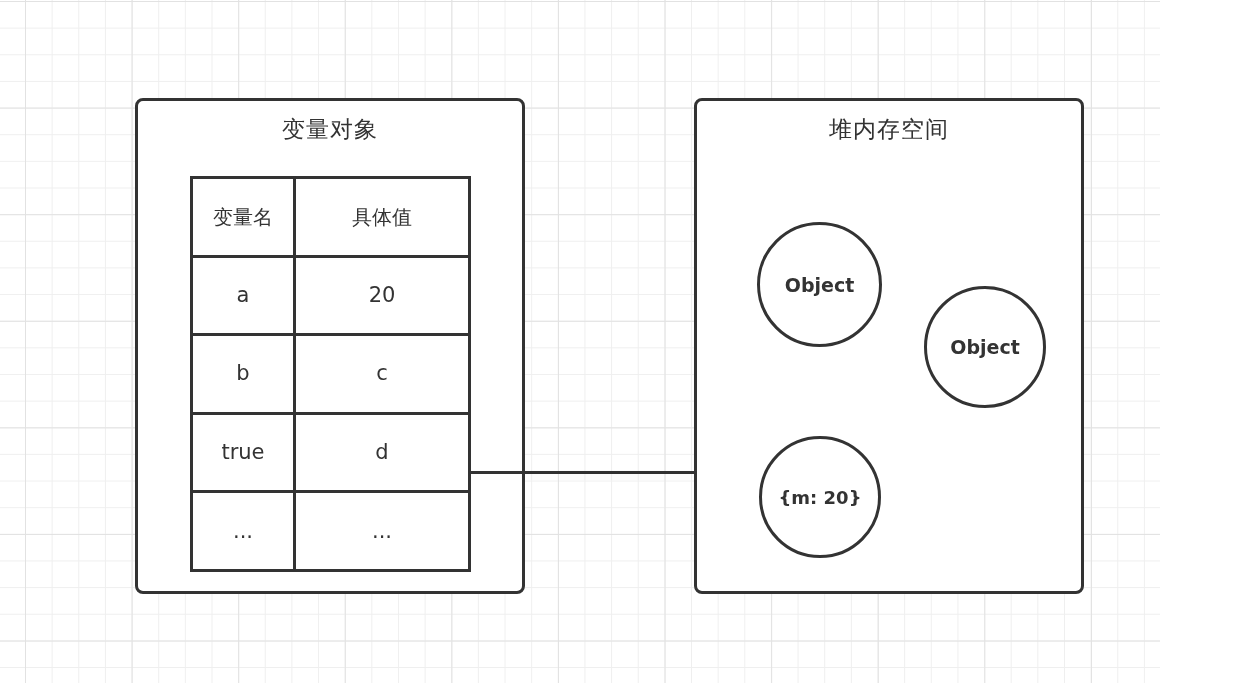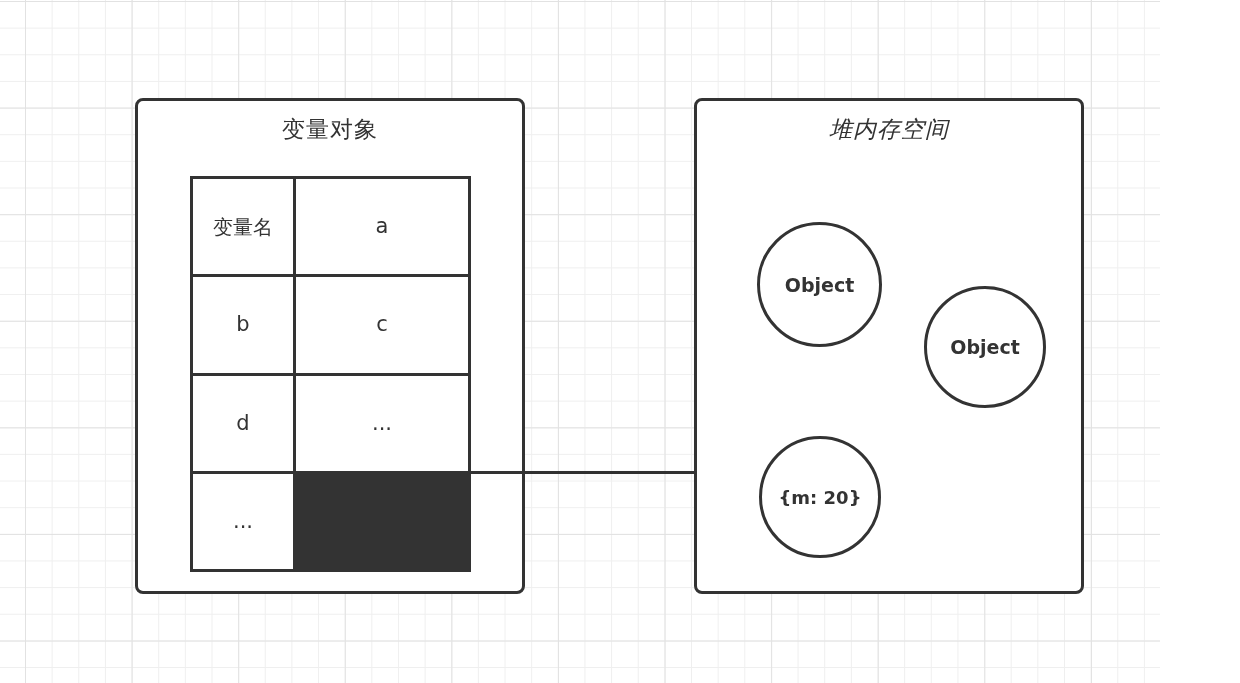--- a/index.html
+++ b/index.html
@@ -28,21 +28,21 @@
   .shape-box {
     position: absolute;
     box-sizing: border-box;
     width: 390px;
     height: 496px;
     background: #ffffff;
     border: 3px solid #333333;
     border-radius: 8px;
   }
   #left-box  { left: 135px; top: 98px; }
-  #right-box { left: 694px; top: 98px; font-style: italic; }
+  #right-box { left: 694px; top: 98px; }
   .box-title {
     text-align: center;
     margin-top: 15px;
     font-size: 23px;
     letter-spacing: 1px;
     line-height: 1.2;
   }
 
   
   #var-table {
@@ -110,26 +110,29 @@
 <body>
 
 <div class="canvas">
 
   <div class="shape-box" id="left-box">
     <div class="box-title">变量对象</div>
   </div>
 
   <div id="var-table">
     <div class="cell header">变量名</div>
+    <div class="cell header">具体值</div>
 
     <div class="cell">a</div>
+    <div class="cell">20</div>
 
     <div class="cell">b</div>
 
     <div class="cell">c</div>
+    <div class="cell">true</div>
 
     <div class="cell">d</div>
 
     <div class="cell">...</div>
     <div class="cell">...</div>
   </div>
 
   <div id="arrow-line"></div>
   <div id="arrow-head"></div>
 

